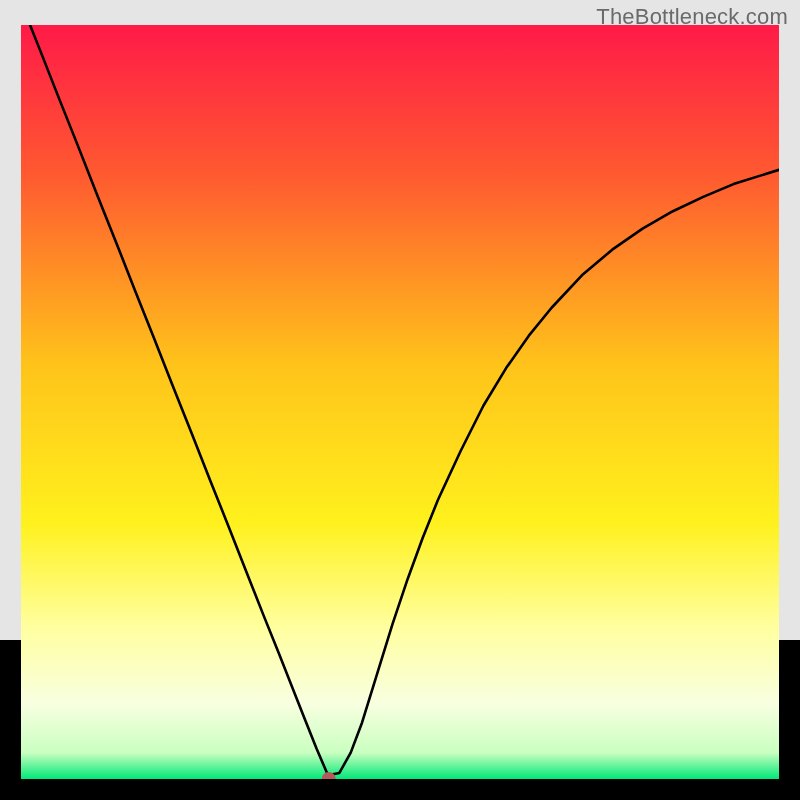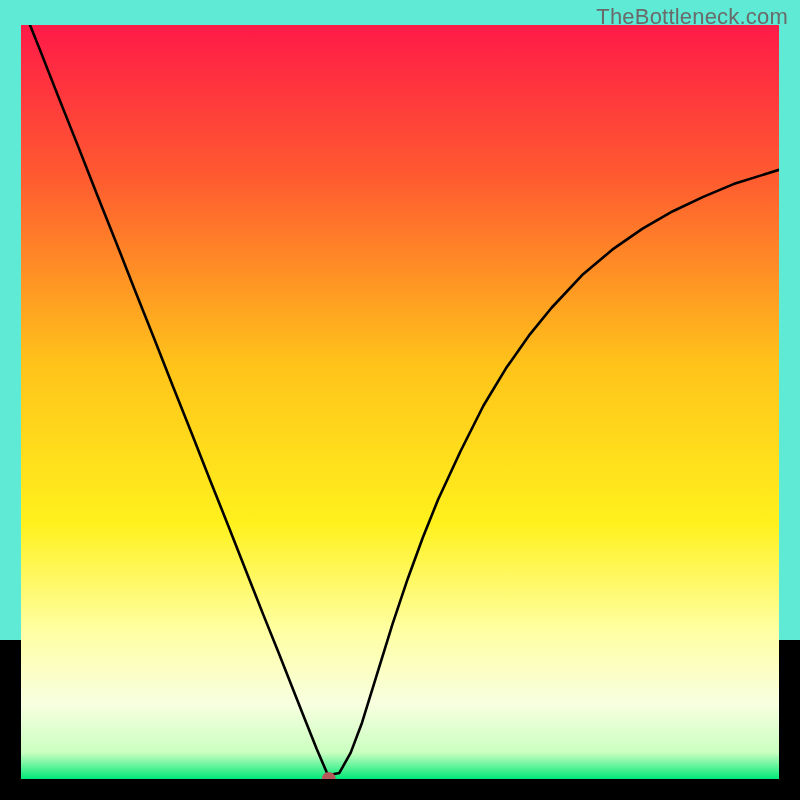--- a/index.html
+++ b/index.html
@@ -8,21 +8,21 @@
     width: 800px;
     height: 800px;
     overflow: hidden;
     font-family: Arial, Helvetica, sans-serif;
     background: #000;
   }
   .frame {
     position: relative;
     width: 800px;
     height: 640px;
-    background: #5eead4;
+    background: #e5e5e5;
   }
   .watermark {
     position: absolute;
     top: 4px;
     right: 12px;
     color: #6a6a6a;
     font-size: 22px;
     font-weight: 500;
     letter-spacing: 0.2px;
     z-index: 10;

